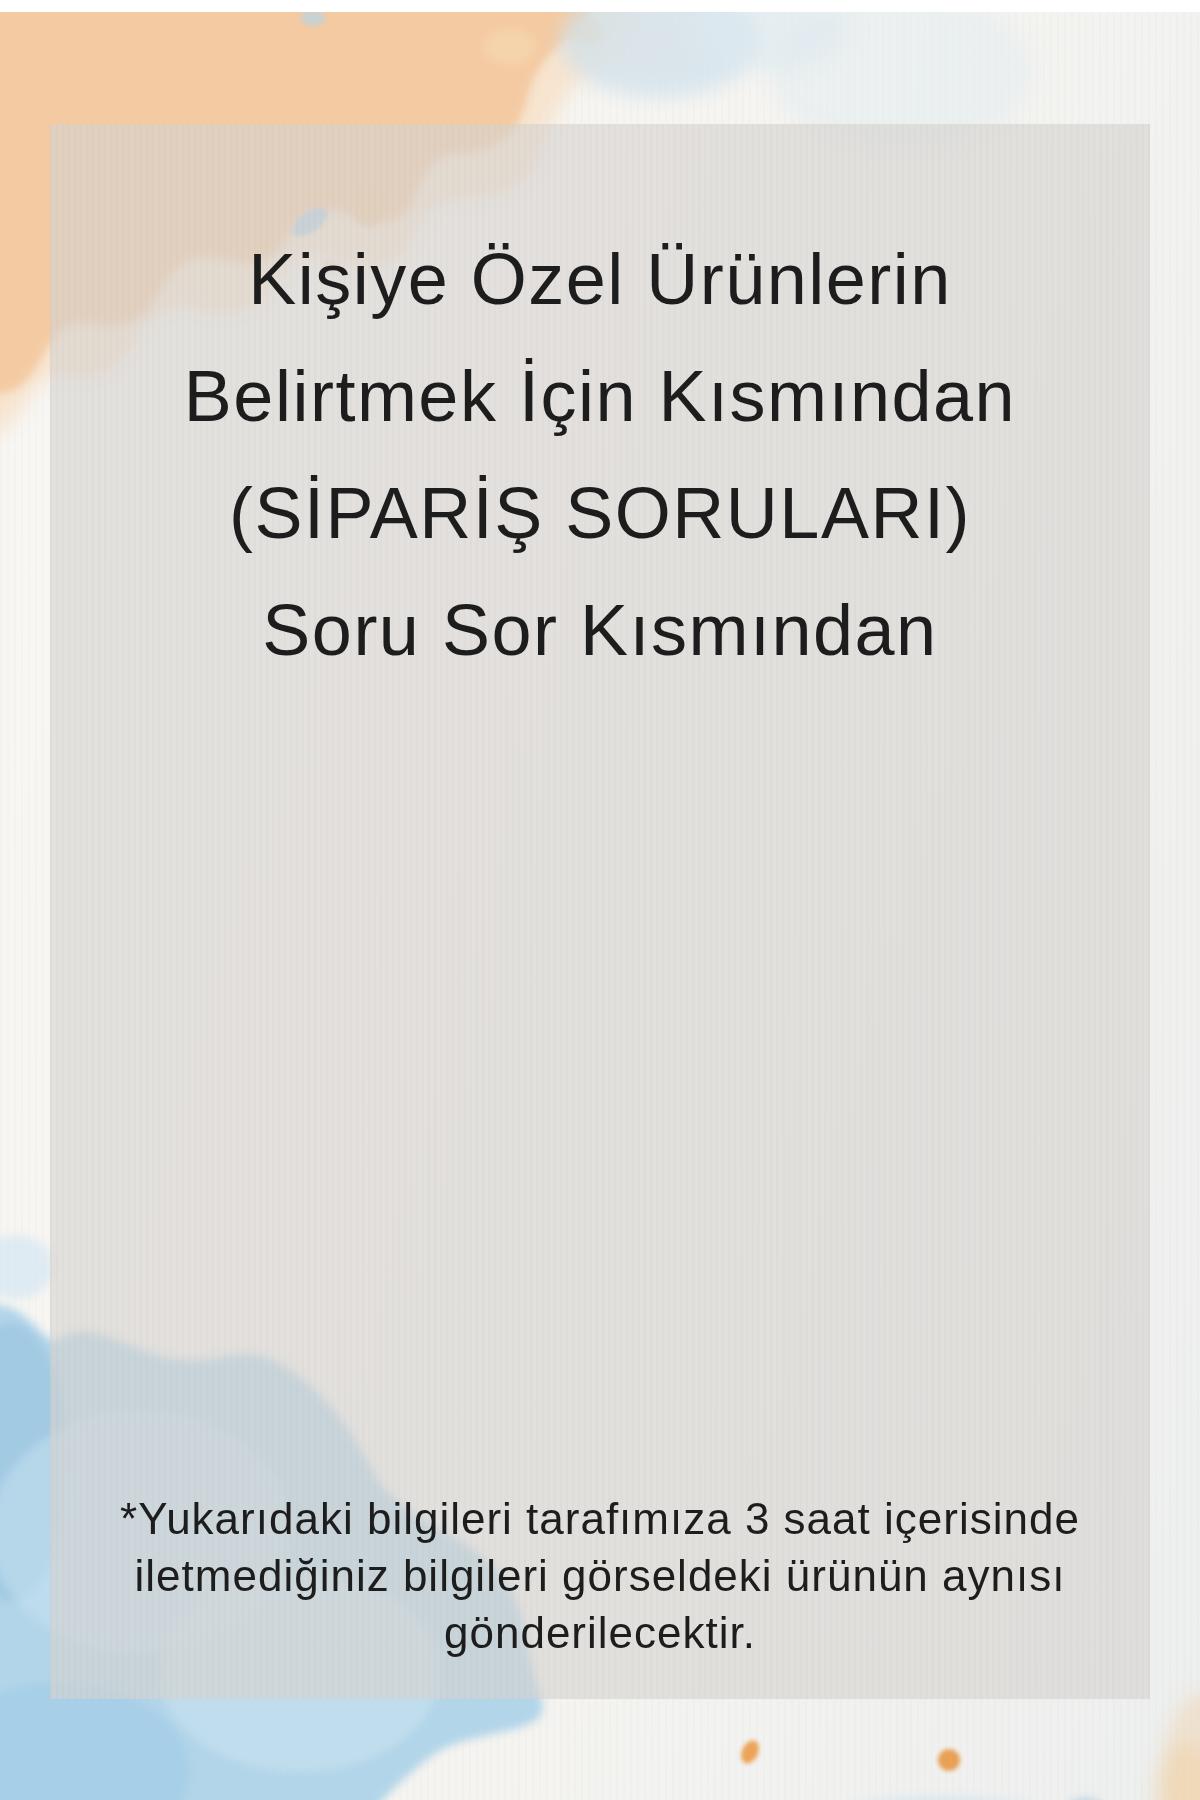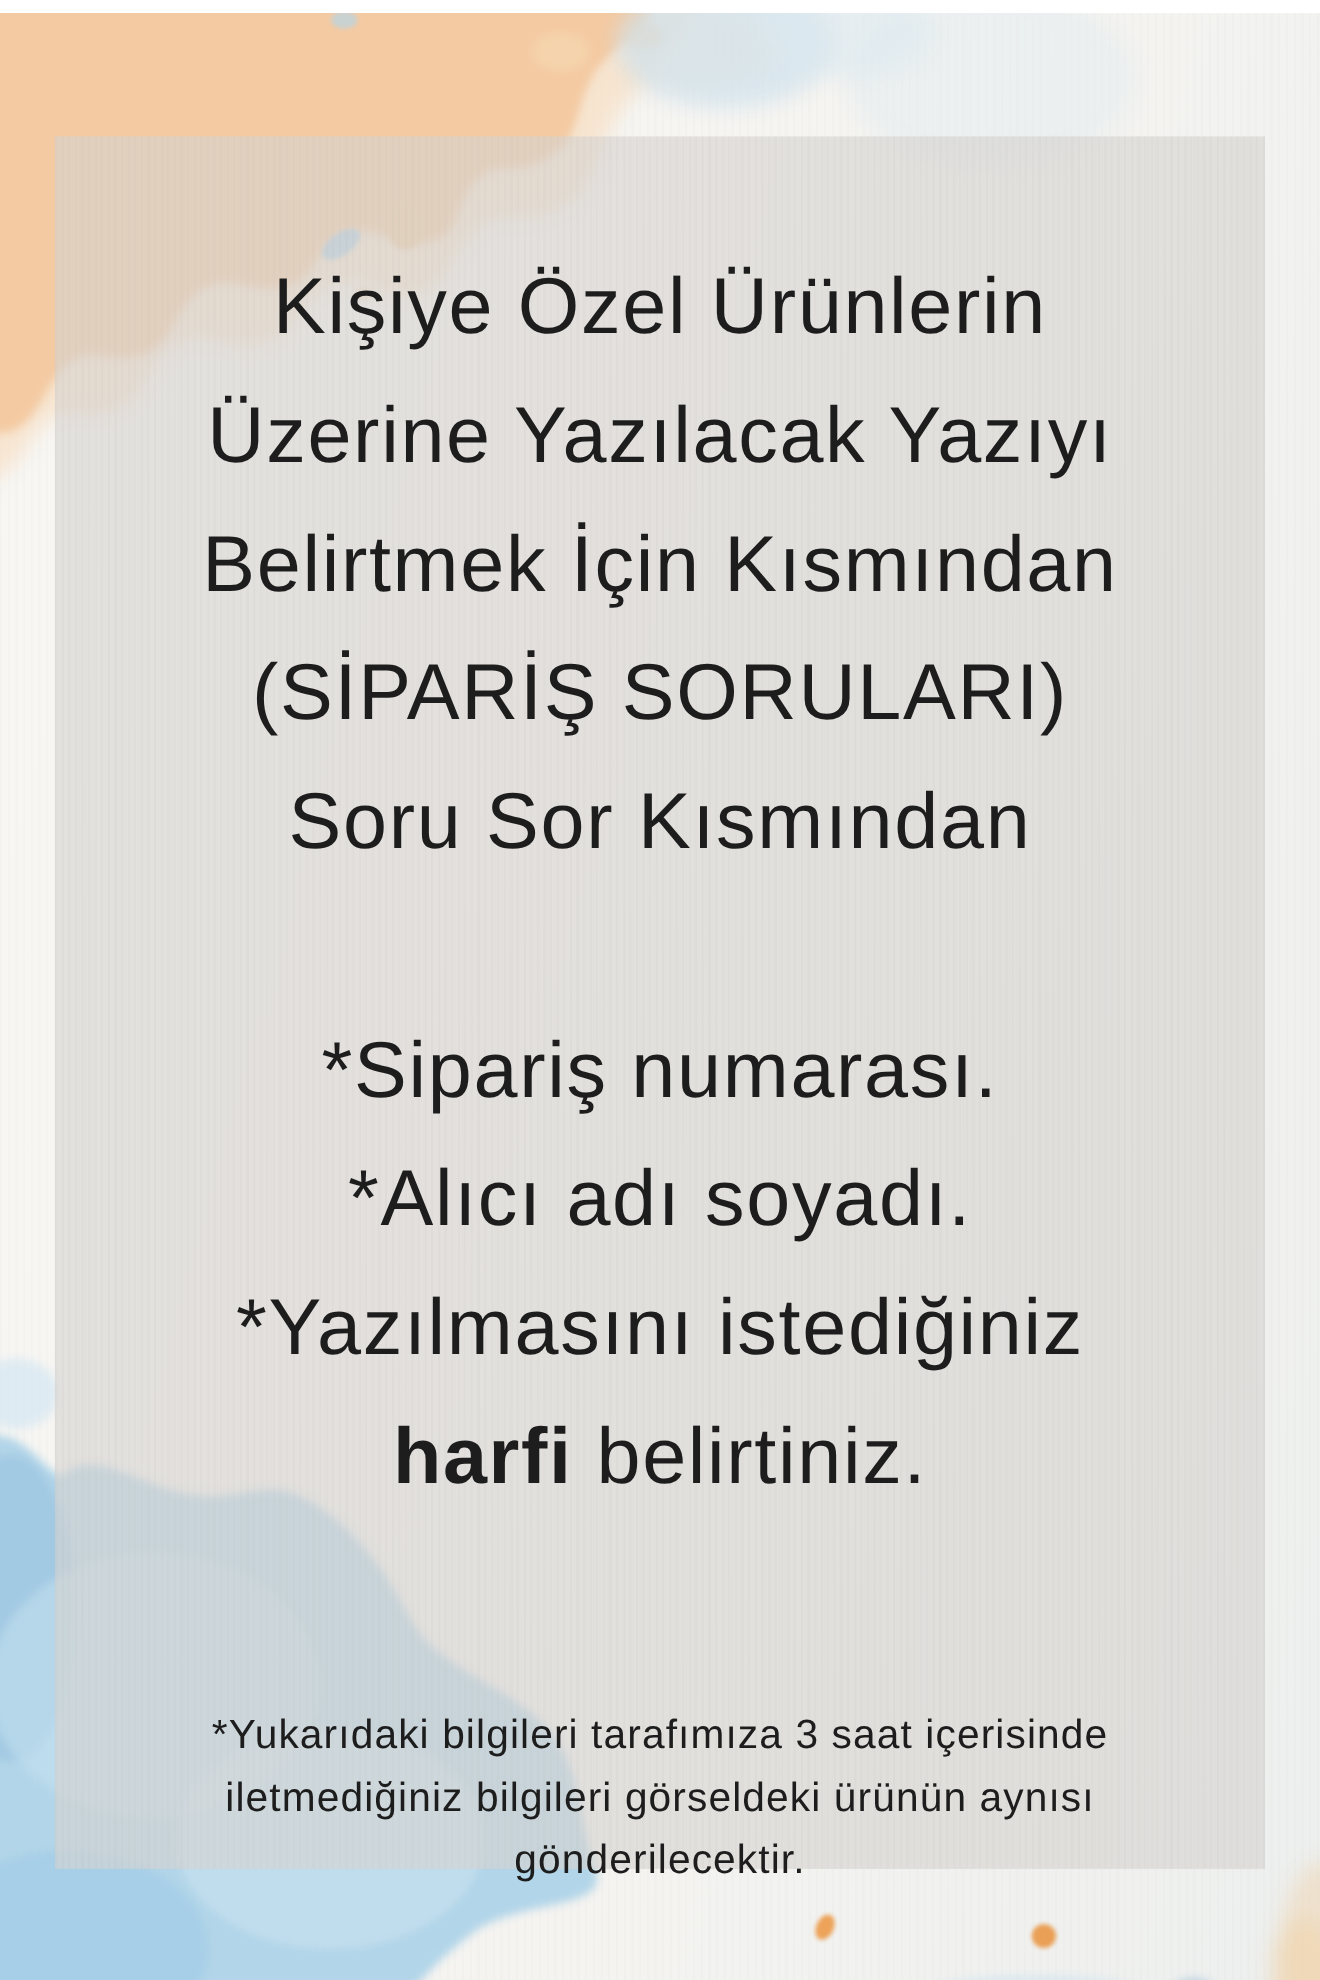--- a/index.html
+++ b/index.html
@@ -54,22 +54,22 @@
   .big {
     font-size: 72px;
     line-height: 117px;
     letter-spacing: 1.5px;
     font-weight: 400;
   }
   .heading-block { top: 97px; }
   .list-block { top: 791px; }
   .emph-word { font-weight: 700; }
   .footnote-block {
-    top: 1424px;
-    font-size: 37px;
+    top: 1366px;
+    font-size: 44px;
     line-height: 57px;
     letter-spacing: 1px;
   }
 </style>
 </head>
 <body>
 
 <div class="page">
 
   <svg class="watercolor" viewBox="0 0 1200 1800" xmlns="http://www.w3.org/2000/svg" aria-hidden="true">
@@ -127,32 +127,25 @@
     <g class="blur-sm">
       <ellipse cx="750" cy="1740" rx="8" ry="12" transform="rotate(25 750 1740)" fill="#ec9e50" opacity="0.95"></ellipse>
       <circle cx="949" cy="1748" r="11" fill="#e99b4d" opacity="0.95"></circle>
     </g>
   </svg>
 
   <div class="card">
 
     <div class="txt big heading-block">
       <div>Kişiye Özel Ürünlerin</div>
-      <div>Üzerine Yazılacak Yazıyı</div>
       <div>Belirtmek İçin Kısmından</div>
       <div>(SİPARİŞ SORULARI)</div>
       <div>Soru Sor Kısmından</div>
     </div>
 
-    <div class="txt big list-block">
-      <div>*Sipariş numarası.</div>
-      <div>*Alıcı adı soyadı.</div>
-      <div>*Yazılmasını istediğiniz</div>
-      <div><span class="emph-word">harfi</span> <span>belirtiniz.</span></div>
-    </div>
 
     <div class="txt footnote-block">
       <div>*Yukarıdaki bilgileri tarafımıza 3 saat içerisinde</div>
       <div>iletmediğiniz bilgileri görseldeki ürünün aynısı</div>
       <div>gönderilecektir.</div>
     </div>
 
   </div>
 </div>
 

